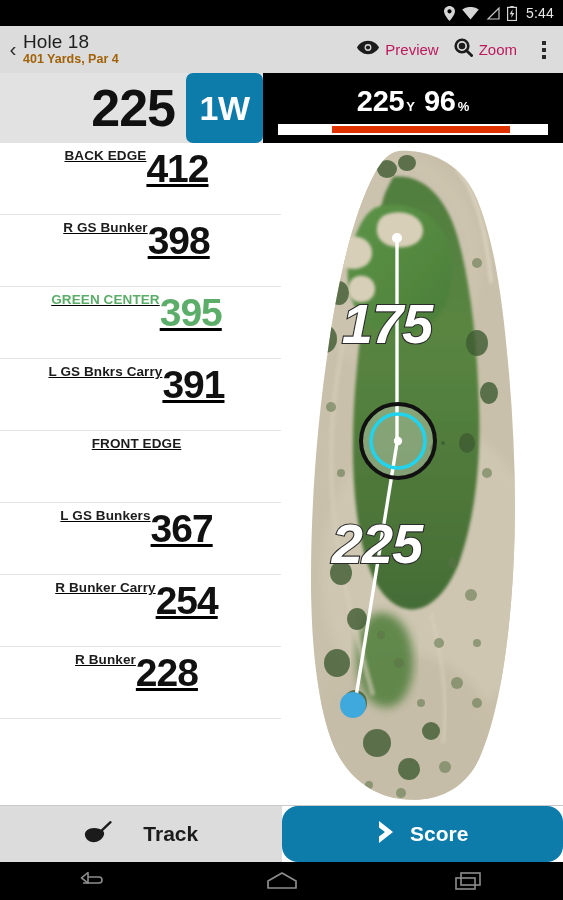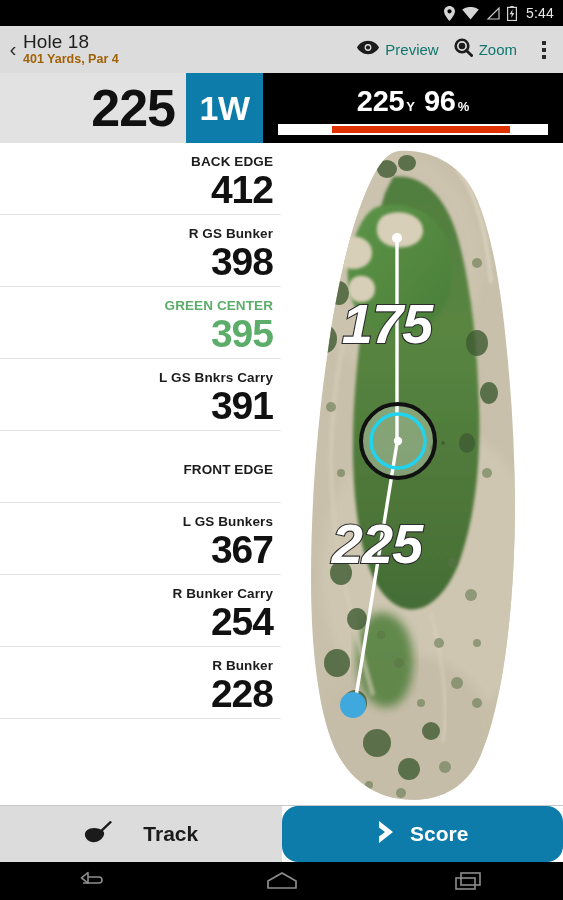--- a/index.html
+++ b/index.html
@@ -18,21 +18,21 @@
   
   .appbar { height:47px; background:#dcdcdc; display:flex; align-items:center;
     padding:0 9px 0 6px; position:relative; }
   .back-chev { width:14px; font-size:21px; color:#2a2a2a; line-height:1;
     margin-top:-3px; text-align:center; }
   .titles { margin-left:3px; }
   .title-main { font-size:19px; color:#1e1e1e; line-height:20px; letter-spacing:.1px; }
   .title-sub { font-size:12.5px; color:#a16207; font-weight:bold; line-height:15px; }
   .appbar-actions { margin-left:auto; display:flex; align-items:center; gap:15px; }
   .action { display:flex; align-items:center; gap:6px; cursor:pointer; }
-  .action-label { font-size:15px; color:#0f766e; }
+  .action-label { font-size:15px; color:#be185d; }
   .overflow { display:flex; flex-direction:column; gap:3px; padding:4px 8px 4px 10px; cursor:pointer; }
   .overflow i { display:block; width:4px; height:4px; background:#2a2a2a; }
 
   
   .topbar { height:70px; display:flex; background:#e2e2e2;
     box-shadow:0 1px 0 rgba(0,0,0,.18); position:relative; }
   .big-dist { flex:0 0 186px; display:flex; align-items:center; justify-content:flex-end;
     padding-right:11px; background:#e2e2e2; }
   .big-dist span { font-size:52px; font-weight:bold; color:#111; letter-spacing:-1px;
     line-height:52px; }
@@ -48,22 +48,22 @@
   .shot-track { width:100%; height:11px; background:#fff; margin-top:6px;
     position:relative; }
   .shot-fill { position:absolute; top:2px; bottom:2px; background:#e03100; }
 
   
   .content { position:absolute; top:143px; left:0; right:0; bottom:95px; display:flex; }
 
   
   .dist-list { width:281px; background:#fff; }
   .dist-row { height:72px; border-bottom:1px solid #e4e4e4; padding:5px 8px 0 0;
-    display:flex; flex-direction:column; align-items:flex-end; justify-content:center;
-    cursor:pointer; }
+    display:flex; flex-direction:row; align-items:flex-start; justify-content:center;
+    cursor:pointer;text-decoration:underline; }
   .dist-label { font-size:13.5px; font-weight:bold; color:#1c1c1c; line-height:15px;
     letter-spacing:.1px; }
   .dist-value { font-size:39px; font-weight:bold; color:#111; line-height:39px;
     letter-spacing:-1px; margin-top:1px; }
   .dist-row.is-green .dist-label, .dist-row.is-green .dist-value { color:#5cad6a; }
 
   
   .map-pane { flex:1; background:#fff; position:relative; overflow:hidden;font-style:italic; }
   .map-pane svg { position:absolute; top:0; left:0; }
 
@@ -149,21 +149,21 @@
           <i></i>
           <i></i>
       </div>
     </div>
   </div>
 
   <div class="topbar">
     <div class="big-dist">
       <span>225</span>
     </div>
-    <div class="club-chip" style="background: rgb(14, 124, 171);">
+    <div class="club-chip" style="background: rgb(14, 124, 171); border-radius: 7px;">
       <span>1W</span>
     </div>
     <div class="shot-panel">
       <div class="shot-nums">
         <span class="v">225</span>
         <span class="u">Y</span>
         <span class="v">96</span>
         <span class="u2">%</span>
       </div>
       <div class="shot-track">

